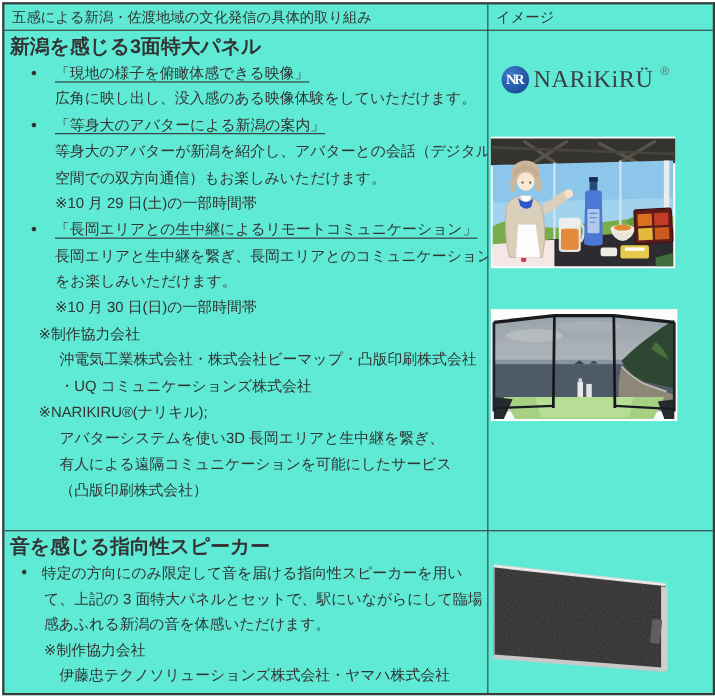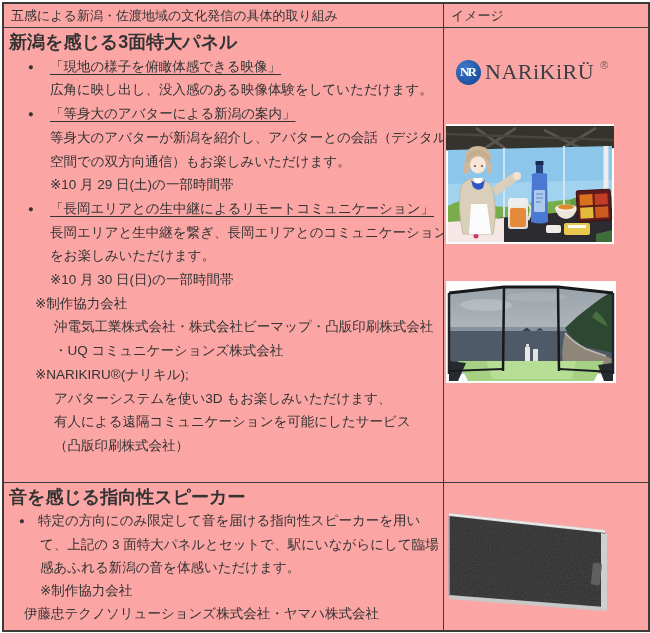--- a/index.html
+++ b/index.html
@@ -7,39 +7,39 @@
     width:650px;height:633px;background:#ffffff;position:relative;
     font-family:"Liberation Sans","DejaVu Sans",sans-serif;
     color:#333333;overflow:hidden;
   }
   .tbl{
     position:absolute;left:2px;top:2px;width:644px;height:626px;
     border:2px solid #3b3b3b;
     display:grid;
     grid-template-columns:440px 1fr;
     grid-template-rows:24px 455px 1fr;
-    background:#fca5a5;
+    background:#5eead4;
   }
   .cell{overflow:hidden;position:relative;}
   .cl{border-right:1.5px solid #3b3b3b;}
   .hb{border-bottom:1.5px solid #3b3b3b;}
   .hcell{font-size:13px;line-height:23px;padding-left:7px;white-space:nowrap;}
   
   .txtcell{padding-top:3px;}
   .line{position:relative;font-size:13.5px;line-height:23.7px;white-space:nowrap;color:#333;}
   .sec2 .line{line-height:23.3px;}
   .line.title{font-weight:700;font-size:18px;padding-left:5px;}
   .line.bullet{padding-left:46px;}
   .line.body{padding-left:46px;}
   .line.note{padding-left:31px;}
   .line.sub{padding-left:50px;}
   .sec2 .line.bullet{padding-left:34px;}
   .sec2 .line.body{padding-left:36px;}
   .sec2 .line.note{padding-left:36px;}
-  .sec2 .line.sub{padding-left:20px;}
+  .sec2 .line.sub{padding-left:50px;}
   .mark{position:absolute;left:24px;top:0;font-size:9.5px;}
   .sec2 .mark{left:15px;}
   .u{text-decoration:underline;text-decoration-thickness:1px;text-underline-offset:3px;}
   
   .logo{position:absolute;top:31px;left:12px;display:flex;align-items:center;text-align:right;}
   .logo-circle{
     width:25px;height:25px;border-radius:50%;
     background:radial-gradient(circle at 35% 30%,#3d7ac8,#1c4f9e 75%);
     color:#ffffff;font-family:"Liberation Serif","DejaVu Serif",serif;
     font-weight:bold;font-size:13px;letter-spacing:-2px;
@@ -75,21 +75,21 @@
       <div class="line body"><span>空間での双方向通信）もお楽しみいただけます。</span></div>
       <div class="line body"><span>※10 月 29 日(土)の一部時間帯</span></div>
       <div class="line bullet"><span class="mark">●</span><span class="u">「長岡エリアとの生中継によるリモートコミュニケーション」</span></div>
       <div class="line body"><span>長岡エリアと生中継を繋ぎ、長岡エリアとのコミュニケーション</span></div>
       <div class="line body"><span>をお楽しみいただけます。</span></div>
       <div class="line body"><span>※10 月 30 日(日)の一部時間帯</span></div>
       <div class="line note"><span>※制作協力会社</span></div>
       <div class="line sub"><span>沖電気工業株式会社・株式会社ビーマップ・凸版印刷株式会社</span></div>
       <div class="line sub"><span>・UQ コミュニケーションズ株式会社</span></div>
       <div class="line note"><span>※NARIKIRU®(ナリキル);</span></div>
-      <div class="line sub"><span>アバターシステムを使い3D もお楽しみいただけます、</span></div>
+      <div class="line sub"><span>アバターシステムを使い3D 長岡エリアと生中継を繋ぎ、</span></div>
       <div class="line sub"><span>有人による遠隔コミュニケーションを可能にしたサービス</span></div>
       <div class="line sub"><span>（凸版印刷株式会社）</span></div>
     </div>
 
   <div class="cell hb">
     <div class="logo">
       <span class="logo-circle">NR</span>
       <span class="logo-word">NARiKiRÜ</span>
       <span class="logo-reg">®</span>
     </div>

